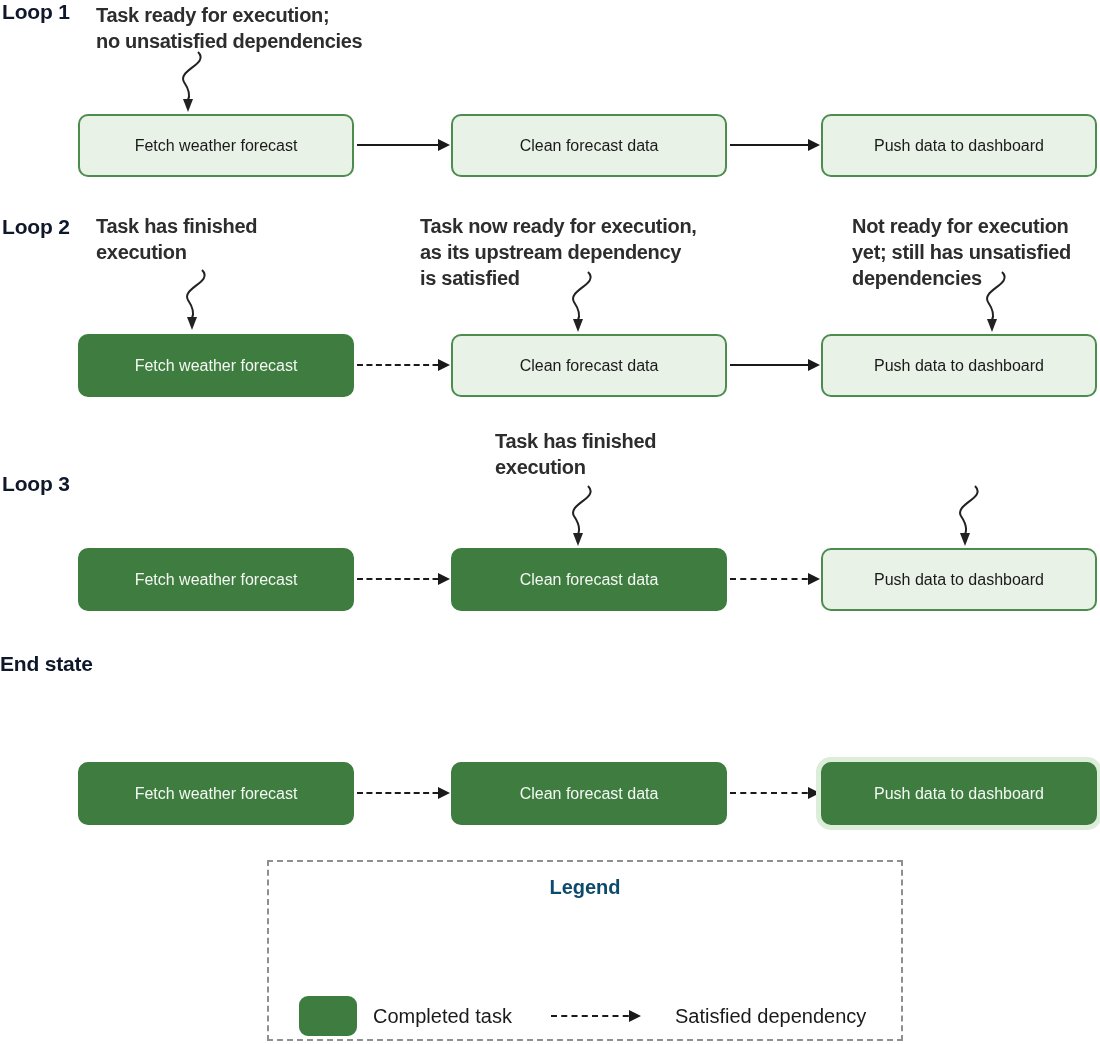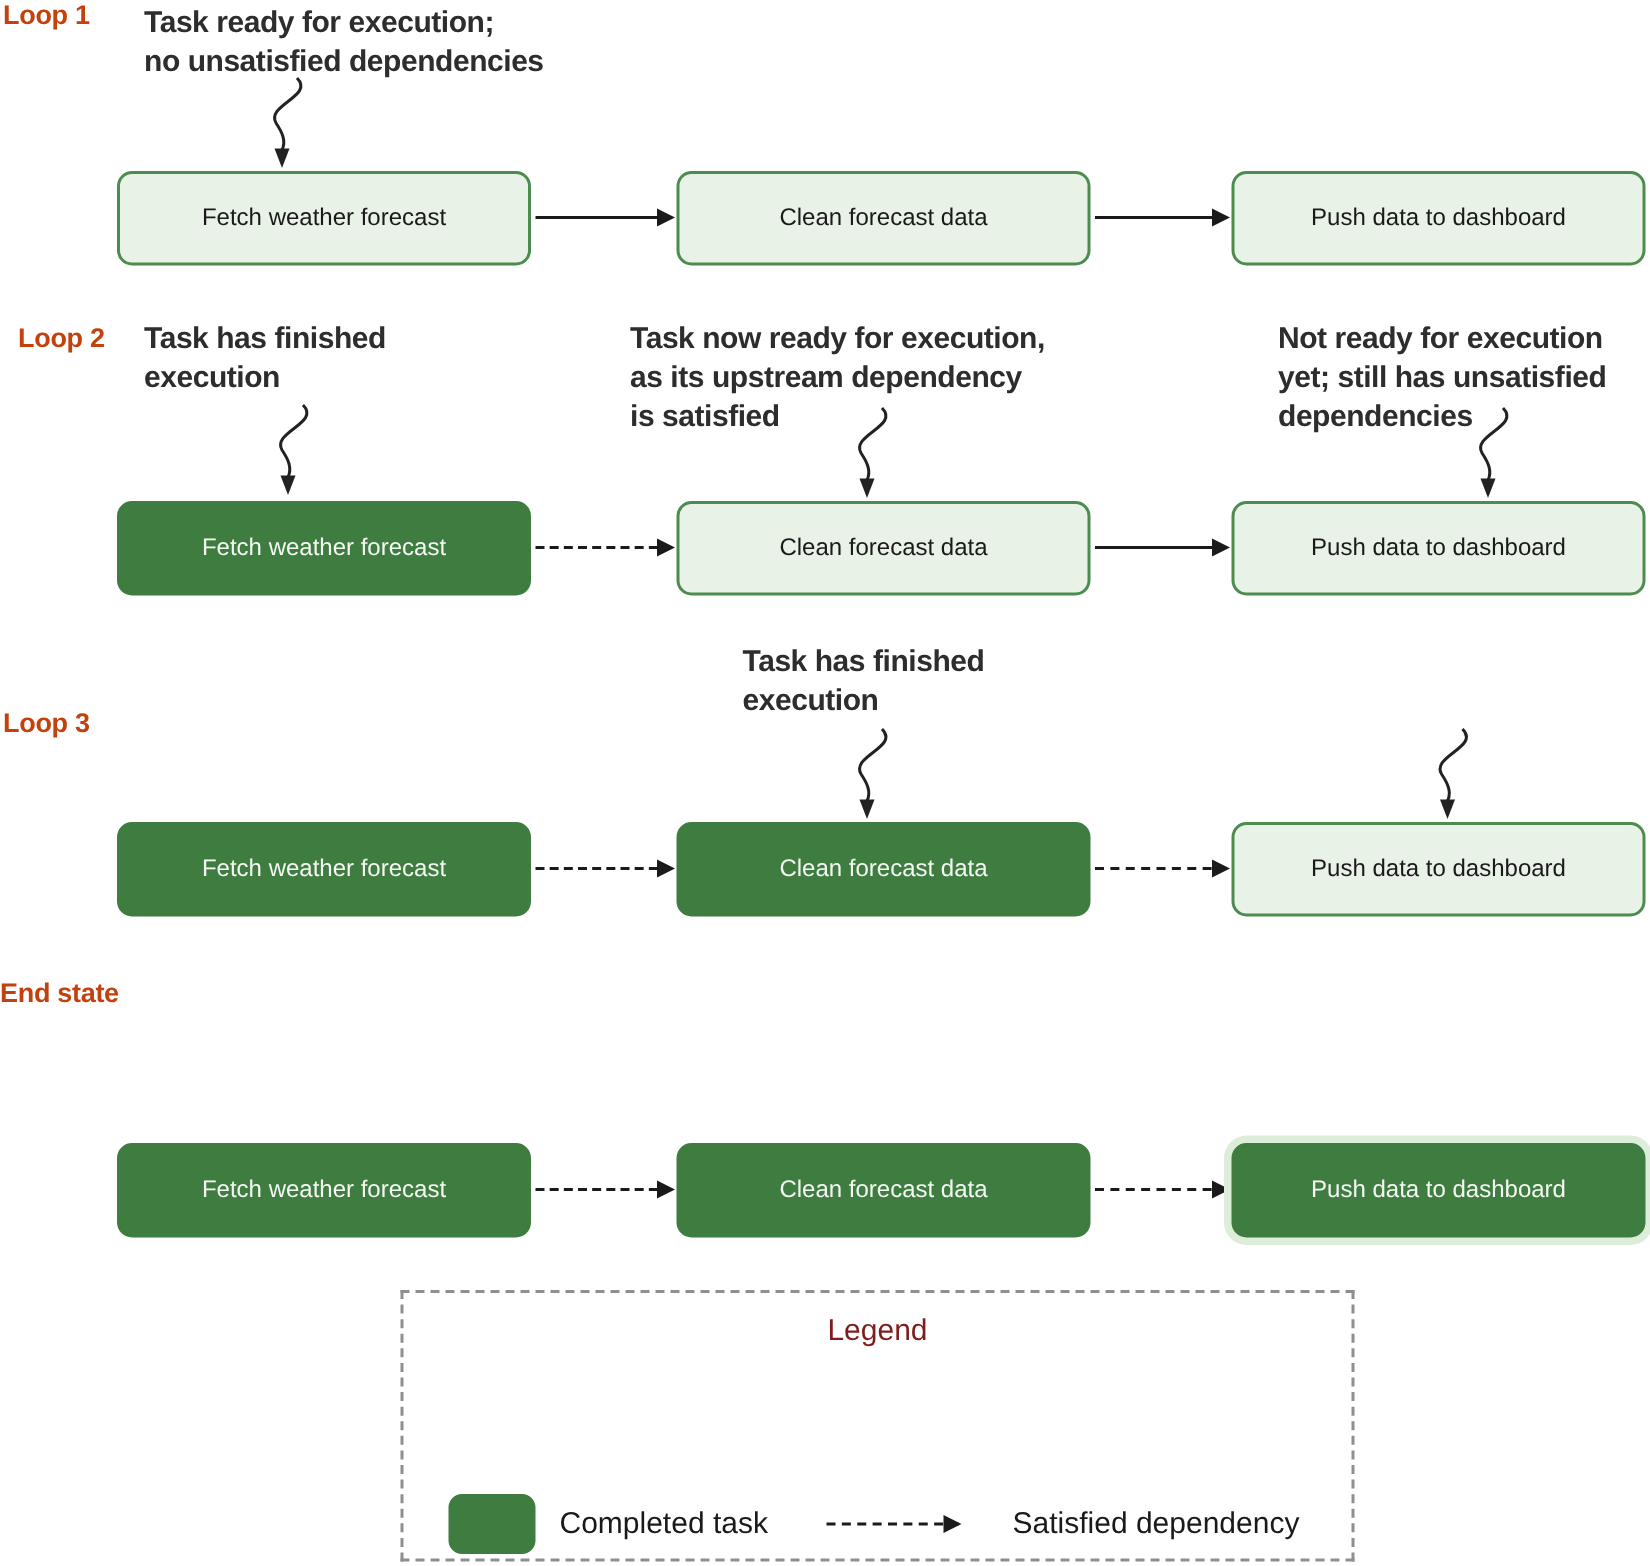--- a/index.html
+++ b/index.html
@@ -5,21 +5,21 @@
   * { margin:0; padding:0; box-sizing:border-box; }
   html,body { background:#ffffff; }
   body {
     width:1100px; height:1044px; position:relative; overflow:hidden;
     font-family:"Liberation Sans", sans-serif; color:#1a1a1a;
   }
   .stage { position:absolute; inset:0; }
 
   
   .row-label {
-    position:absolute; font-weight:bold; font-size:18px; color:#c2410c;
+    position:absolute; font-weight:bold; font-size:21px; color:#0f172a;
     letter-spacing:-0.2px;
     text-align:center;
   }
 
   
   .ann {
     position:absolute; font-weight:bold; font-size:20px; line-height:26px;
     color:#2d2d2d; white-space:pre-line; letter-spacing:-0.3px;
   }
 
@@ -51,21 +51,21 @@
     border-left:12px solid #1a1a1a;
   }
 
   
   .legend {
     position:absolute; left:267px; top:860px; width:636px; height:181px;
     border:2px dashed #8f8f8f; background:#fff;
   }
   .legend-title {
     position:absolute; top:14px; left:0; right:0; text-align:center;
-    font-weight:normal; font-size:20px; color:#7f1d1d;
+    font-weight:bold; font-size:20px; color:#0c4a6e;
   }
   .legend-row {
     position:absolute; left:30px; right:20px; height:42px;
     display:flex; align-items:center;
   }
   .legend-row.r1 { top:68px; }
   .legend-row.r2 { top:133px; }
   .legend-swatch {
     width:58px; height:40px; border-radius:9px; flex:0 0 auto;
   }
@@ -97,21 +97,21 @@
     <path d="M30 2 C 42 14, 9 20, 16 32 C 20 38, 23 44, 20 50" fill="none" stroke="#222" stroke-width="2"></path>
     <polygon points="15,49 25,49 20,62" fill="#222"></polygon>
   </svg>
 
   <div class="task-box open" style="left:78px; top:114px;">Fetch weather forecast</div>
   <div class="conn" style="left:357px; top:144px; width:91px;"></div>
   <div class="task-box open" style="left:451px; top:114px;">Clean forecast data</div>
   <div class="conn" style="left:730px; top:144px; width:88px;"></div>
   <div class="task-box open" style="left:821px; top:114px;">Push data to dashboard</div>
 
-  <div class="row-label" style="left:12px; top:215px;">Loop 2</div>
+  <div class="row-label" style="left:2px; top:215px;">Loop 2</div>
 
   <div class="ann" style="left:96px; top:213px;">Task has finished
 execution</div>
   <svg class="squiggle" style="left:172px; top:268px;" viewBox="0 0 40 64">
     <path d="M30 2 C 42 14, 9 20, 16 32 C 20 38, 23 44, 20 50" fill="none" stroke="#222" stroke-width="2"></path>
     <polygon points="15,49 25,49 20,62" fill="#222"></polygon>
   </svg>
 
   <div class="ann" style="left:420px; top:213px;">Task now ready for execution,
 as its upstream dependency

